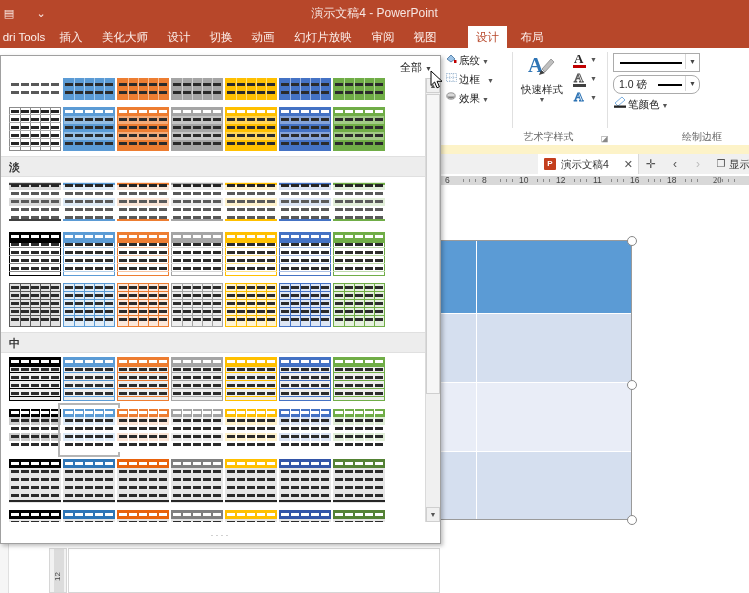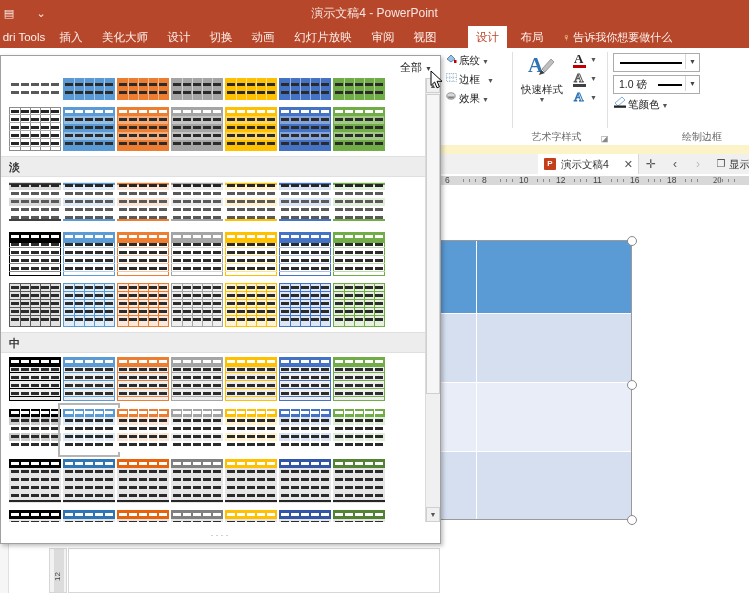--- a/index.html
+++ b/index.html
@@ -248,23 +248,20 @@
   <div class="rtab" style="left:54px;width:34px;">插入</div>
   <div class="rtab" style="left:96px;width:58px;">美化大师</div>
   <div class="rtab" style="left:162px;width:34px;">设计</div>
   <div class="rtab" style="left:204px;width:34px;">切换</div>
   <div class="rtab" style="left:246px;width:34px;">动画</div>
   <div class="rtab" style="left:288px;width:70px;">幻灯片放映</div>
   <div class="rtab" style="left:366px;width:34px;">审阅</div>
   <div class="rtab" style="left:408px;width:34px;">视图</div>
   <div class="rtab active" style="left:468px;width:39px;">设计</div>
   <div class="rtab" style="left:513px;width:38px;">布局</div>
-  <div id="tell-me" style="left:562px;">
-    <span class="bulb">♀</span><span>告诉我你想要做什么</span>
-  </div>
 </div>
 
 <div class="abs" id="ribbon-body">
 
   <div class="mini-btn" style="left:3px;top:4px;">
     <span class="gl">
       <svg width="11" height="11" viewBox="0 0 11 11">
           <path d="M1 6 L5 2 L9 6 L5 9 Z" fill="#9DC3E6" stroke="#41719C" stroke-width=".8"></path>
           <rect x="8" y="7" width="2.5" height="3" fill="#C00000"></rect>
         </svg>
@@ -313,30 +310,30 @@
       <span class="wa-A" style="color:#fff;-webkit-text-stroke:1px #595959;">A</span>
       <span class="wa-bar" style="background:#404040;"></span>
       <span class="wa-car">▼</span>
     </div>
     <div class="wa-item">
       <span class="wa-A" style="color:#fff;-webkit-text-stroke:1px #2E74B5;">A</span>
       <span class="wa-car">▼</span>
     </div>
   </div>
 
-  <div class="grp-label" style="left:73px;width:85px;">艺术字样式</div>
+  <div class="grp-label" style="left:65px;width:85px;">艺术字样式</div>
   <div class="dlg-launch" style="left:160px;bottom:2px;">◪</div>
 
   <div class="grp-sep" style="left:166px;"></div>
 
   <div class="combo" style="left:172px;top:5px;width:85px;">
     <span class="cline" style="width:62px;"></span>
     <span class="cdrop">▼</span>
   </div>
-  <div class="combo" style="left:172px;top:27px;width:85px;">
+  <div class="combo" style="left:172px;top:27px;width:85px;border-radius:8px;">
     <span class="ctxt">1.0 磅</span>
     <span class="cline" style="left:44px;width:24px;"></span>
     <span class="cdrop">▼</span>
   </div>
   <div class="mini-btn" style="left:172px;top:48px;">
     <span class="gl">
       <svg width="13" height="12" viewBox="0 0 13 12">
           <path d="M1 7 L8 1 L11 4 L4 10 Z" fill="#fff" stroke="#5B9BD5" stroke-width=".8"></path>
           <rect x="0" y="9.5" width="12" height="2.3" fill="#262626"></rect>
         </svg>

